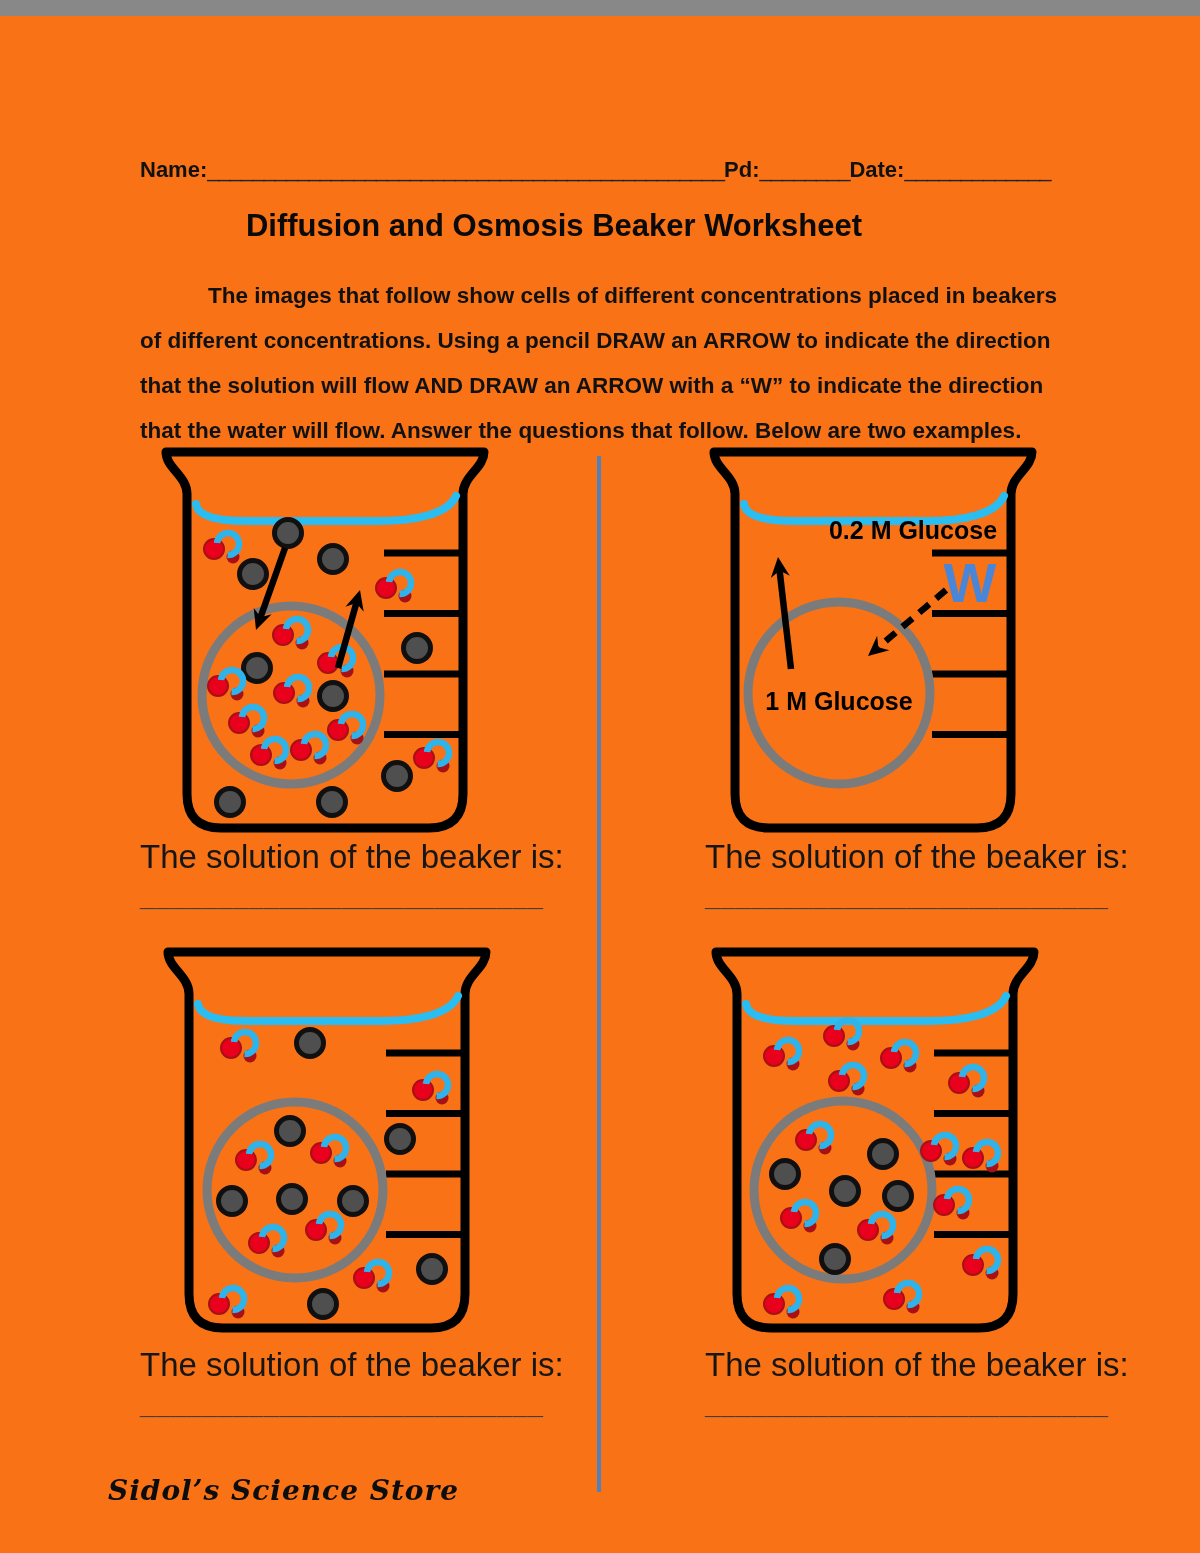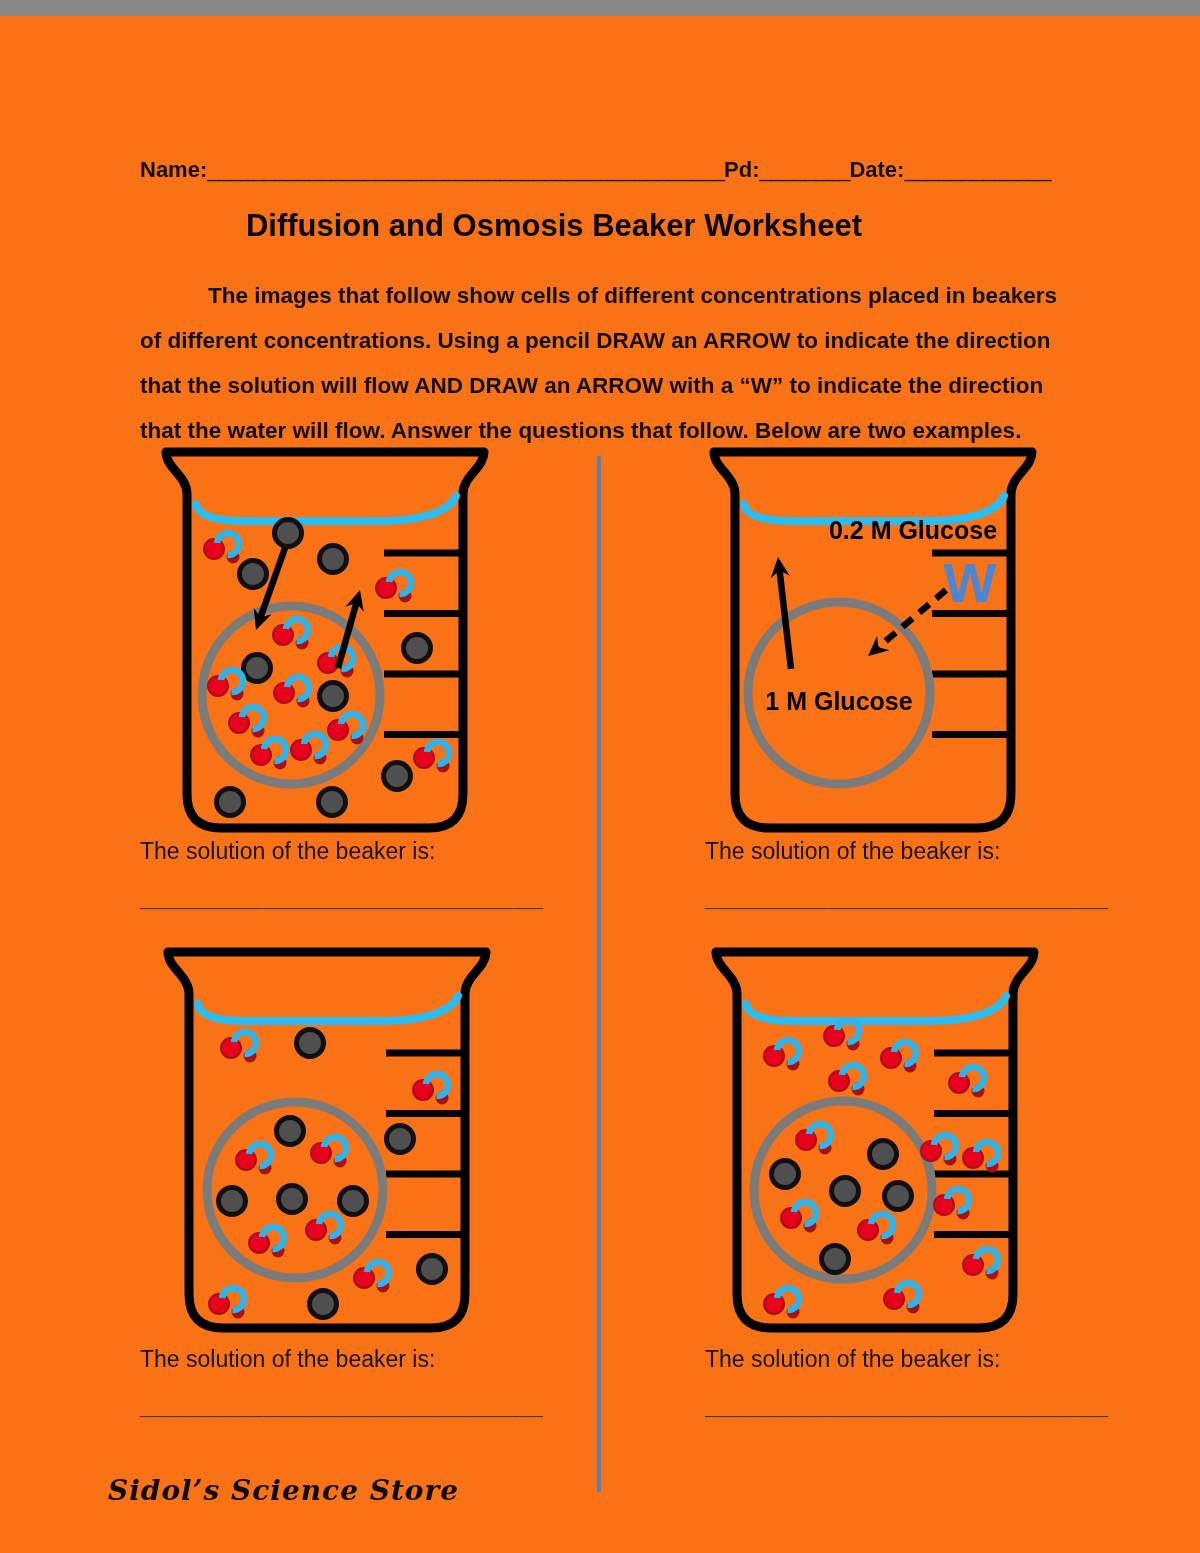--- a/index.html
+++ b/index.html
@@ -26,21 +26,21 @@
   .divider{
     position:absolute;left:597px;top:440px;width:4px;height:1036px;
     background:#4f81bd;
   }
   .beaker-svg{position:absolute;width:330px;height:395px;}
   #beaker-svg-0{left:160px;top:428px;}
   #beaker-svg-1{left:708px;top:428px;}
   #beaker-svg-2{left:162px;top:928px;}
   #beaker-svg-3{left:710px;top:928px;}
   .caption{
-    position:absolute;font-size:23px;font-weight:500;color:#161616;
+    position:absolute;font-size:33px;font-weight:500;color:#161616;
     white-space:nowrap;
   }
   #caption-0{left:140px;top:822px;}
   #caption-1{left:705px;top:822px;}
   #caption-2{left:140px;top:1330px;}
   #caption-3{left:705px;top:1330px;}
   .answer-line{
     position:absolute;font-size:27px;font-weight:700;color:#3a3a3a;
     white-space:nowrap;letter-spacing:0.5px;
   }

